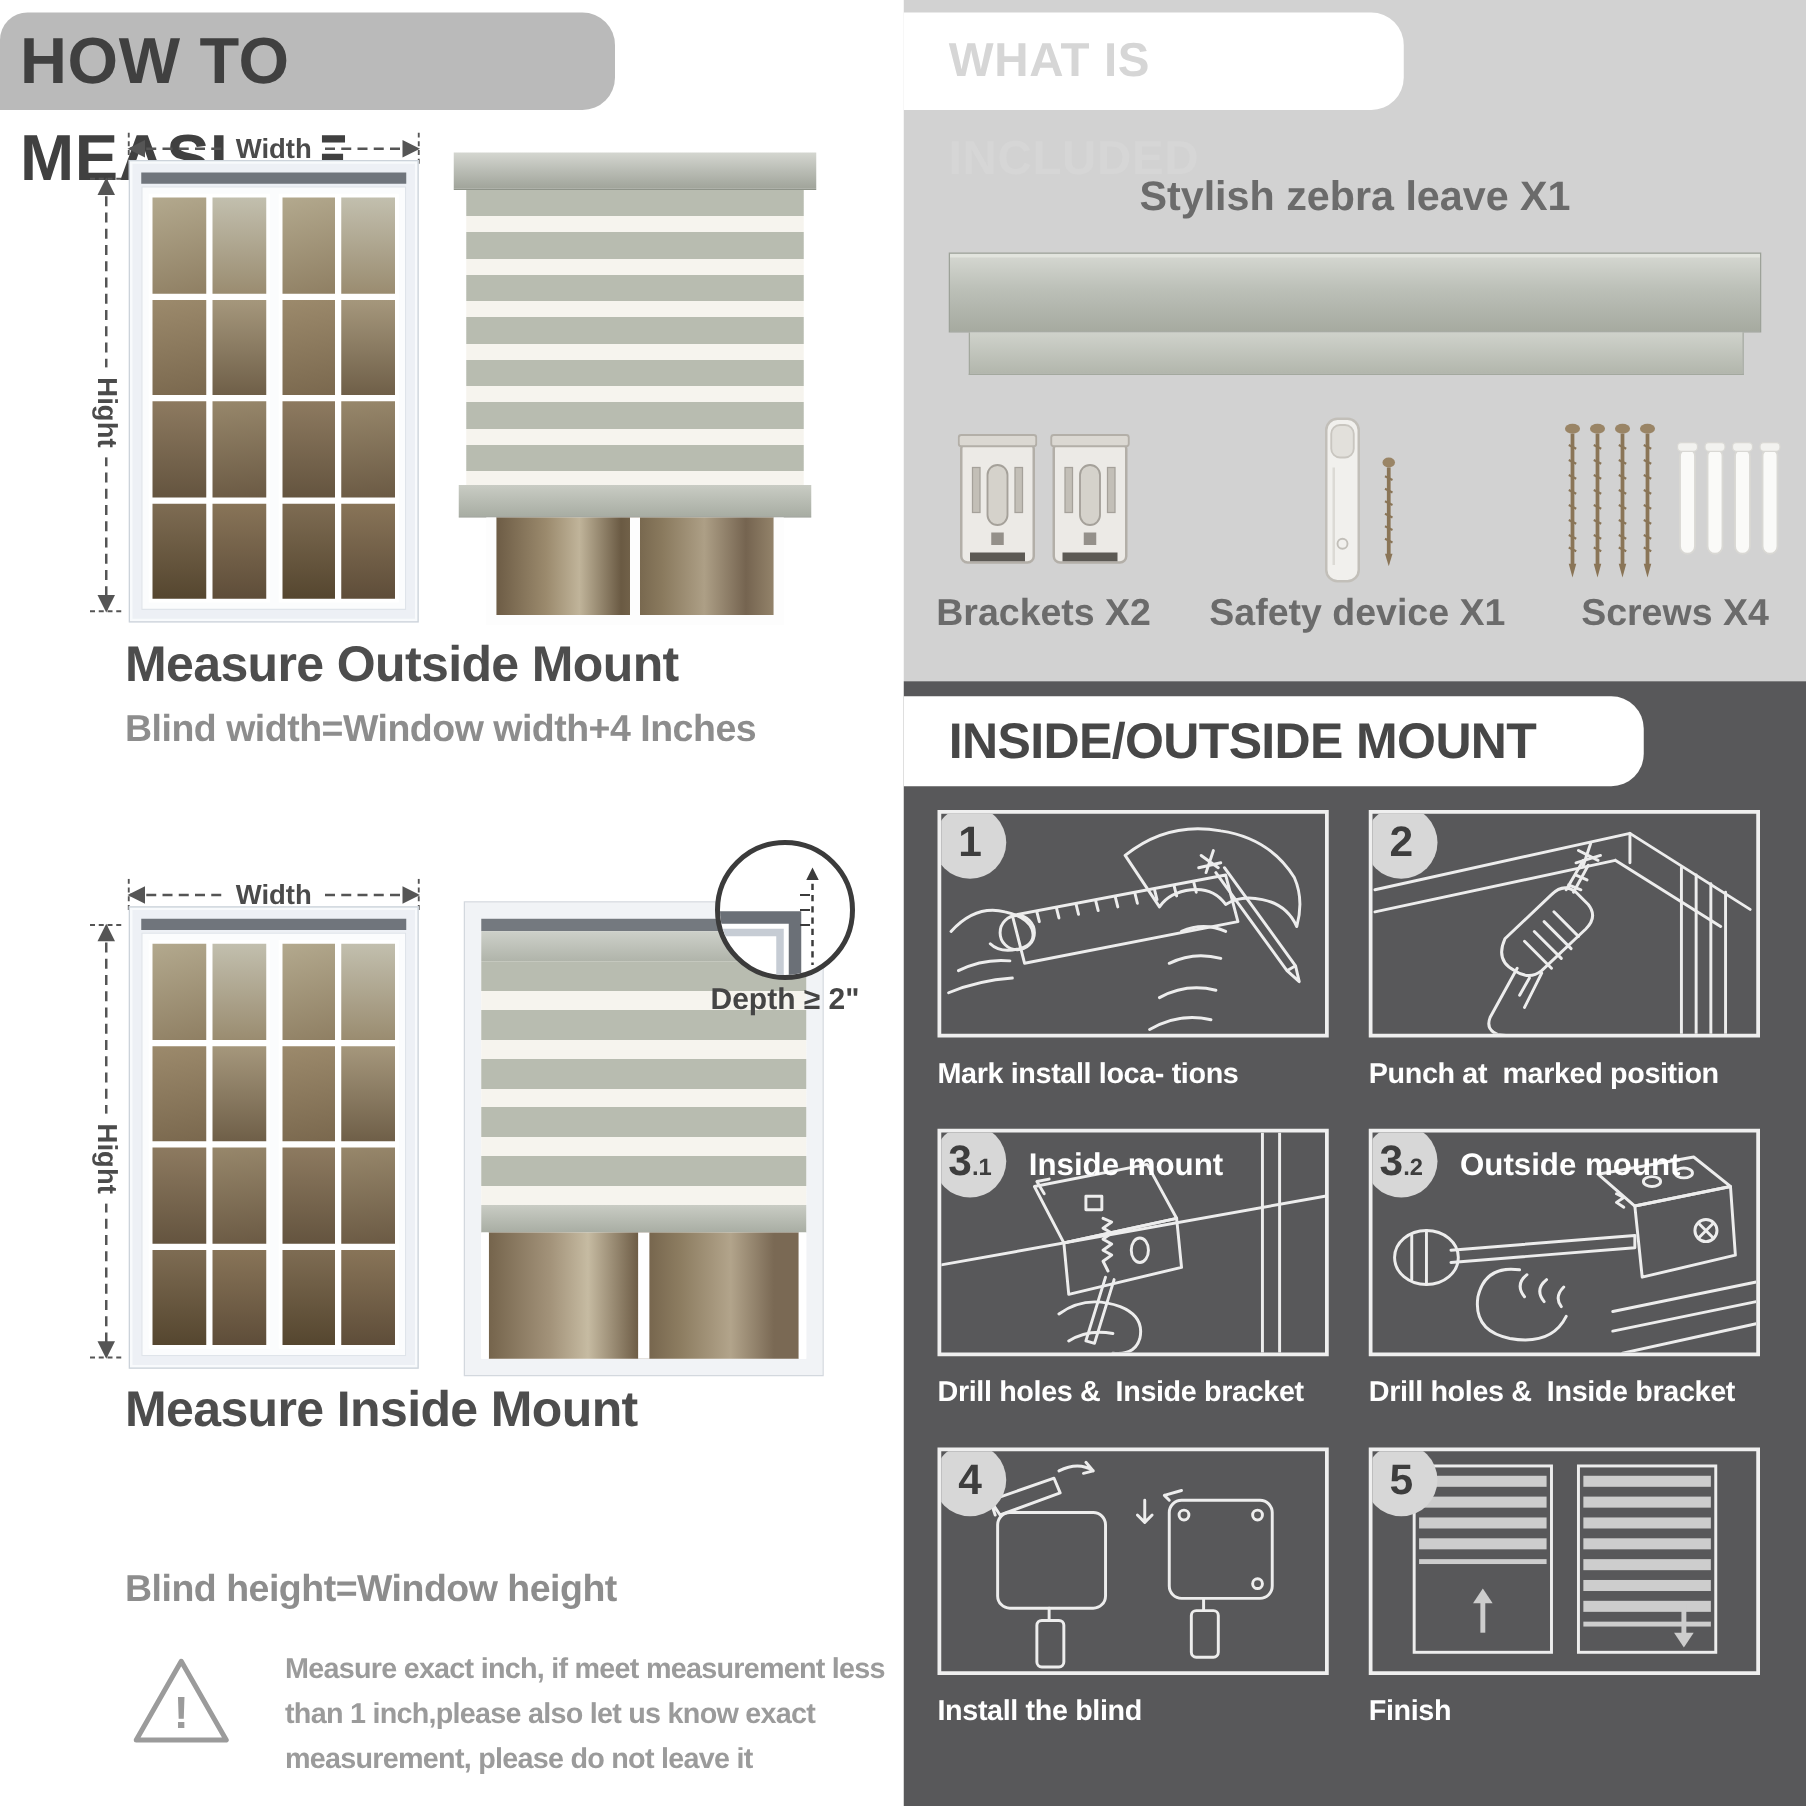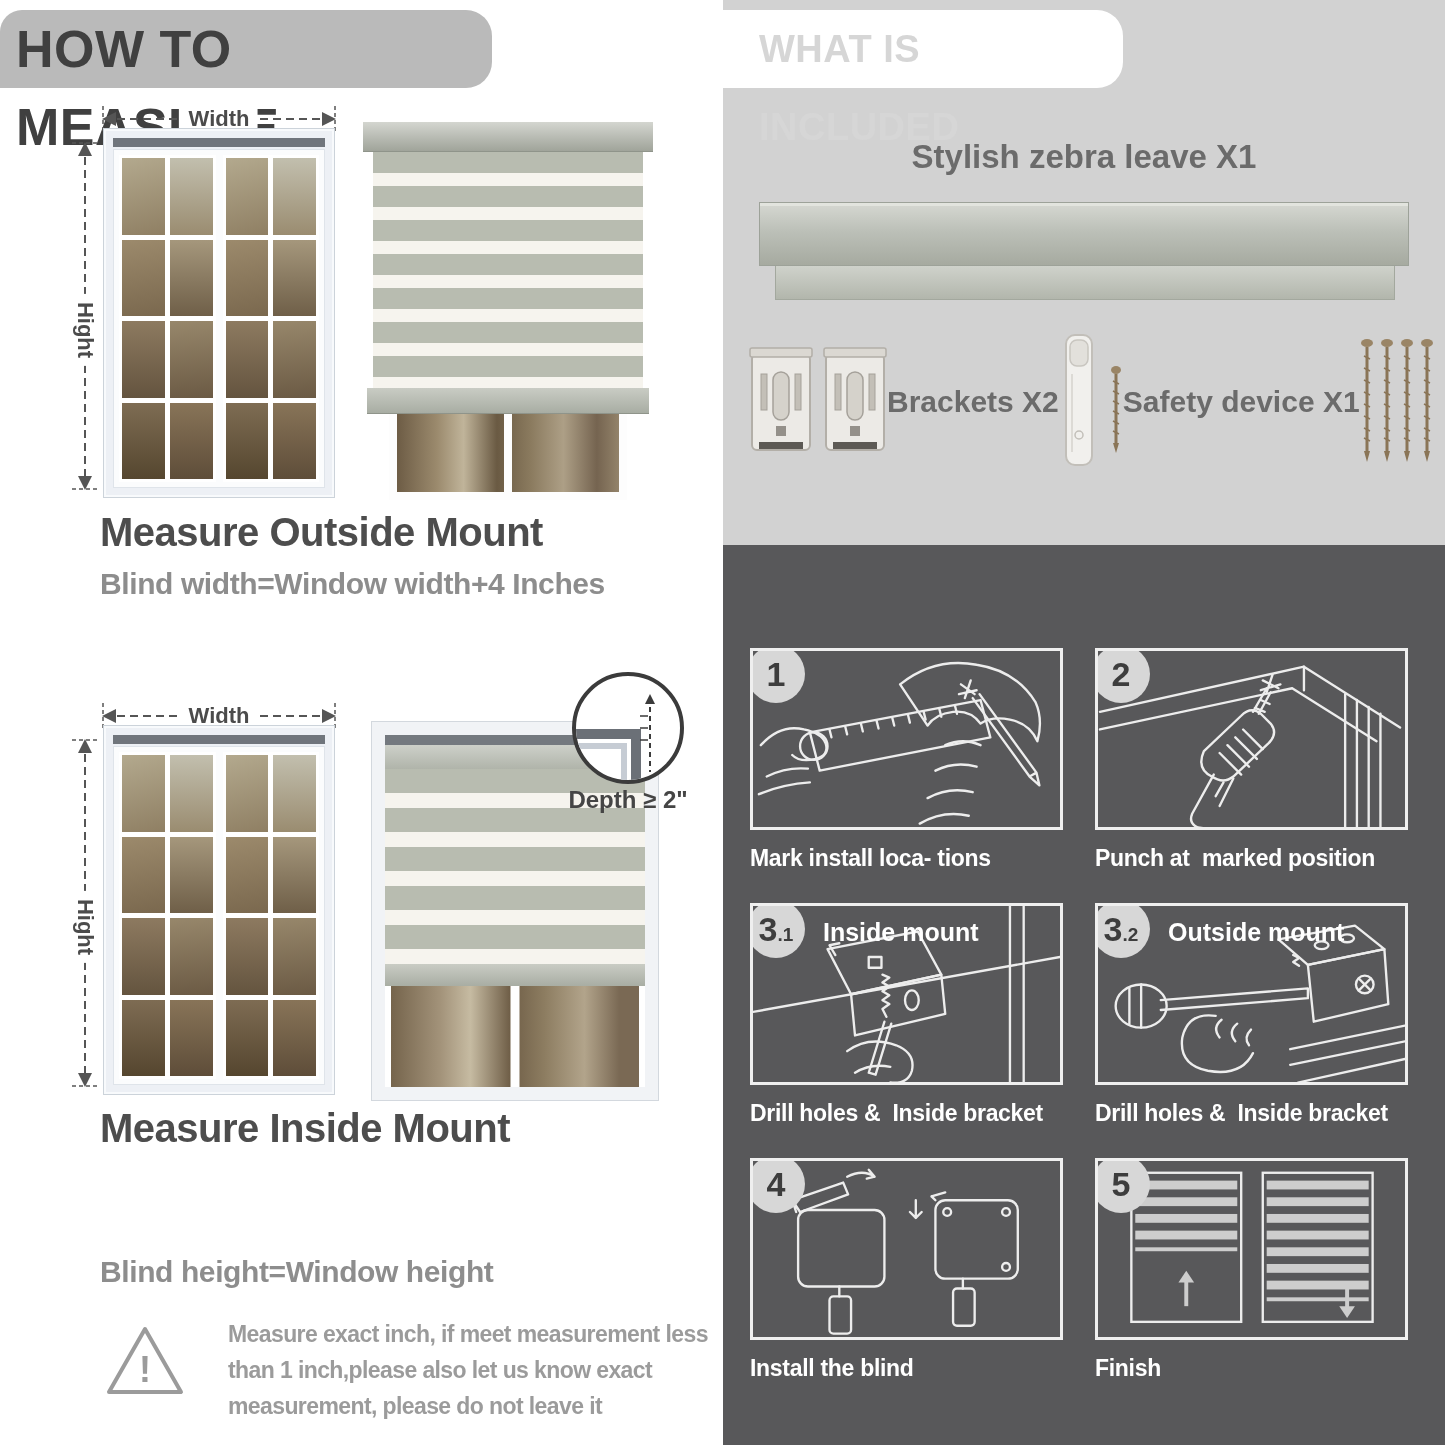--- a/index.html
+++ b/index.html
@@ -71,21 +71,21 @@
   .included-header{left:0;top:10px;width:400px;height:78px;background:#fff;
     border-radius:0 26px 26px 0;color:#d6d6d6;font-size:38px;line-height:78px;
     padding-left:36px;letter-spacing:.5px;}
   .product-label{left:0;top:138px;width:100%;text-align:center;font-size:33px;color:#6b6b6b;}
   .rail-main{left:36px;top:202px;width:650px;height:64px;
     background:linear-gradient(180deg,#d6d8d2 0%,#bcc0b8 45%,#a6aaa0 100%);
     border:1px solid #9da299;box-shadow:inset 0 3px 0 #e2e4de;}
   .rail-lip{left:52px;top:266px;width:620px;height:34px;
     background:linear-gradient(180deg,#cfd2cb,#b2b6ac);border:1px solid #a3a89e;border-top:none;}
   .items-row{left:26px;top:330px;width:680px;display:flex;justify-content:space-between;}
-  .item{display:flex;align-items:center;}
+  .item{display:flex;flex-direction:column;align-items:center;}
   .item-icons{height:142px;display:flex;align-items:center;gap:10px;}
   .item-label{font-size:30px;color:#6b6b6b;margin-top:2px;white-space:nowrap;}
 
   
   .mount{left:723px;top:545px;width:722px;height:900px;background:#58585a;}
   .mount-header{left:0;top:12px;width:592px;height:72px;background:#fff;
     border-radius:0 26px 26px 0;color:#474747;font-size:40px;line-height:72px;
     padding-left:36px;letter-spacing:-.5px;}
   .step{position:absolute;width:340px;}
   .panel{position:relative;width:313px;height:182px;border:3px solid #efefef;
@@ -323,20 +323,21 @@
               <rect x="67" y="3" width="16" height="7" rx="3" fill="#f2f2ef" stroke="#d9d8d4"></rect>
             </g>
           </svg>
         </div>
         <div class="item-label">Screws X4</div>
       </div>
     </div>
   </div>
 
   <div class="abs mount">
+    <div class="abs mount-header">INSIDE/OUTSIDE MOUNT</div>
 
     <div class="step" style="left:27px;top:103px;">
       <div class="panel">
         <svg viewBox="0 0 313 182">
           <g stroke="#ededed" stroke-width="2.4" fill="none" stroke-linecap="round" stroke-linejoin="round">
             <path d="M58,83 L232,50 L242,88 L68,122 Z"></path>
             <path d="M78,80 l2,8 M94,77 l2,8 M110,74 l2,8 M126,71 l2,8 M142,68 l2,8 M158,65 l2,8 M174,62 l2,8 M190,59 l2,8 M206,56 l2,8"></path>
             <path d="M212,34 l14,10 M222,30 l-6,18 M210,44 l18,-4"></path>
             <path d="M224,48 L282,128 M231,44 L289,124 M282,128 L289,124 L292,137 Z"></path>
             <path d="M8,96 Q28,74 52,80 Q70,84 74,94 Q78,106 64,110 Q48,114 40,106"></path>

